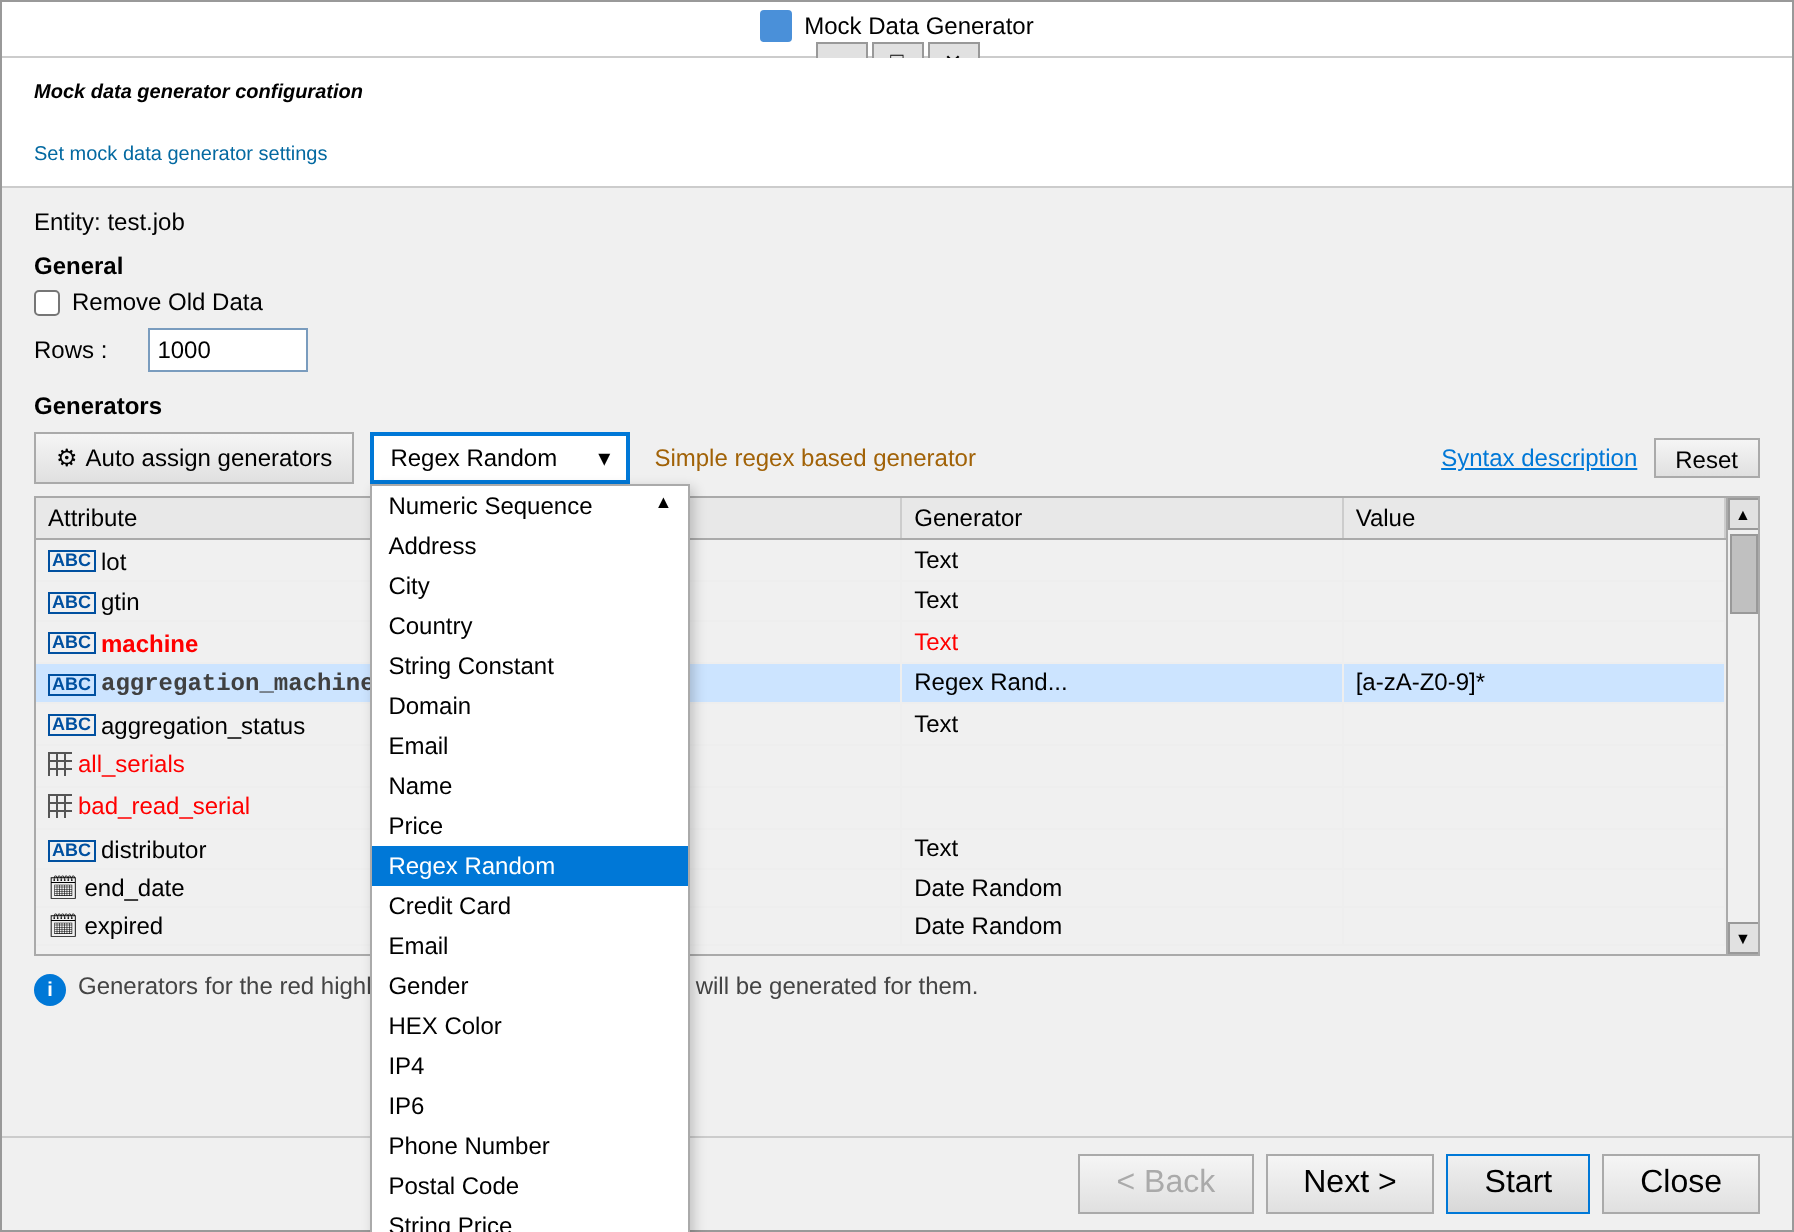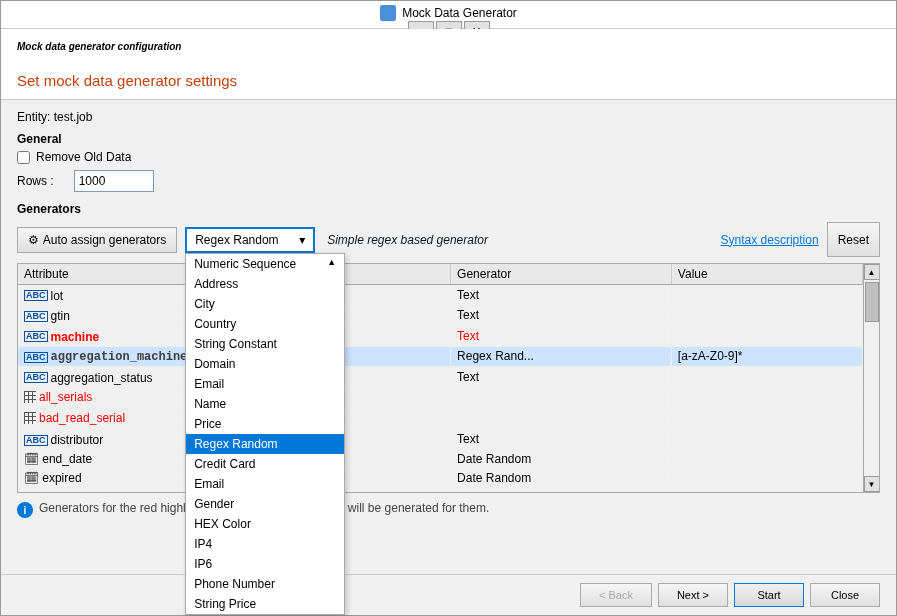--- a/index.html
+++ b/index.html
@@ -70,22 +70,22 @@
       padding: 12px 16px 10px 16px;
       border-bottom: 1px solid #ccc;
     }
     .header-title {
       font-size: 10px;
       font-weight: bold;
       margin-bottom: 20px;
       font-style: italic;
     }
     .header-subtitle {
-      font-size: 15px;
-      color: #c2410c;
+      font-size: 10px;
+      color: #0369a1;
     }
 
     .content {
       flex: 1;
       padding: 10px 16px;
       overflow: visible;
       position: relative;
     }
 
     .entity-row {
@@ -161,38 +161,37 @@
       border: 2px solid #0078d7;
       background: #fff;
       cursor: pointer;
       font-size: 12px;
       height: 26px;
       min-width: 130px;
       justify-content: space-between;
     }
     .generator-desc {
       font-size: 12px;
-      color: #0f172a;
+      color: #a16207;
       margin-left: 4px;
-      font-style: italic;
     }
     .syntax-link {
       color: #0078d7;
       text-decoration: underline;
       cursor: pointer;
       font-size: 12px;
       margin-left: auto;
     }
     .reset-btn {
       padding: 3px 10px;
       border: 1px solid #aaa;
       background: linear-gradient(to bottom, #f5f5f5, #e0e0e0);
       cursor: pointer;
       font-size: 12px;
-      height: 35px;
+      height: 20px;
     }
 
     .table-container {
       display: flex;
       border: 1px solid #aaa;
       height: 230px;
       overflow: hidden;
       position: relative;
     }
     .table-main {
@@ -306,21 +305,21 @@
       gap: 6px;
       padding: 8px 16px;
       border-top: 1px solid #ccc;
       background: #f0f0f0;
     }
     .footer-btn {
       padding: 5px 18px;
       border: 1px solid #aaa;
       background: linear-gradient(to bottom, #f5f5f5, #e0e0e0);
       cursor: pointer;
-      font-size: 11px;
+      font-size: 16px;
       min-width: 70px;
     }
     .footer-btn.primary {
       background: linear-gradient(to bottom, #f0f0f0, #d8d8d8);
       border: 1px solid #0078d7;
     }
     .footer-btn.disabled {
       color: #aaa;
       cursor: default;
     }
@@ -408,20 +407,21 @@
           <div class="dd-item">Name</div>
           <div class="dd-item">Price</div>
           <div class="dd-item selected">Regex Random</div>
           <div class="dd-item">Credit Card</div>
           <div class="dd-item">Email</div>
           <div class="dd-item">Gender</div>
           <div class="dd-item">HEX Color</div>
           <div class="dd-item">IP4</div>
           <div class="dd-item">IP6</div>
           <div class="dd-item">Phone Number</div>
+          <div class="dd-item">Postal Code</div>
           <div class="dd-item">String Price</div>
 
         </div>
       </div>
 
       <span class="generator-desc">Simple regex based generator</span>
       <span style="flex:1"></span>
       <a class="syntax-link">Syntax description</a>
       <button class="reset-btn">Reset</button>
     </div>

